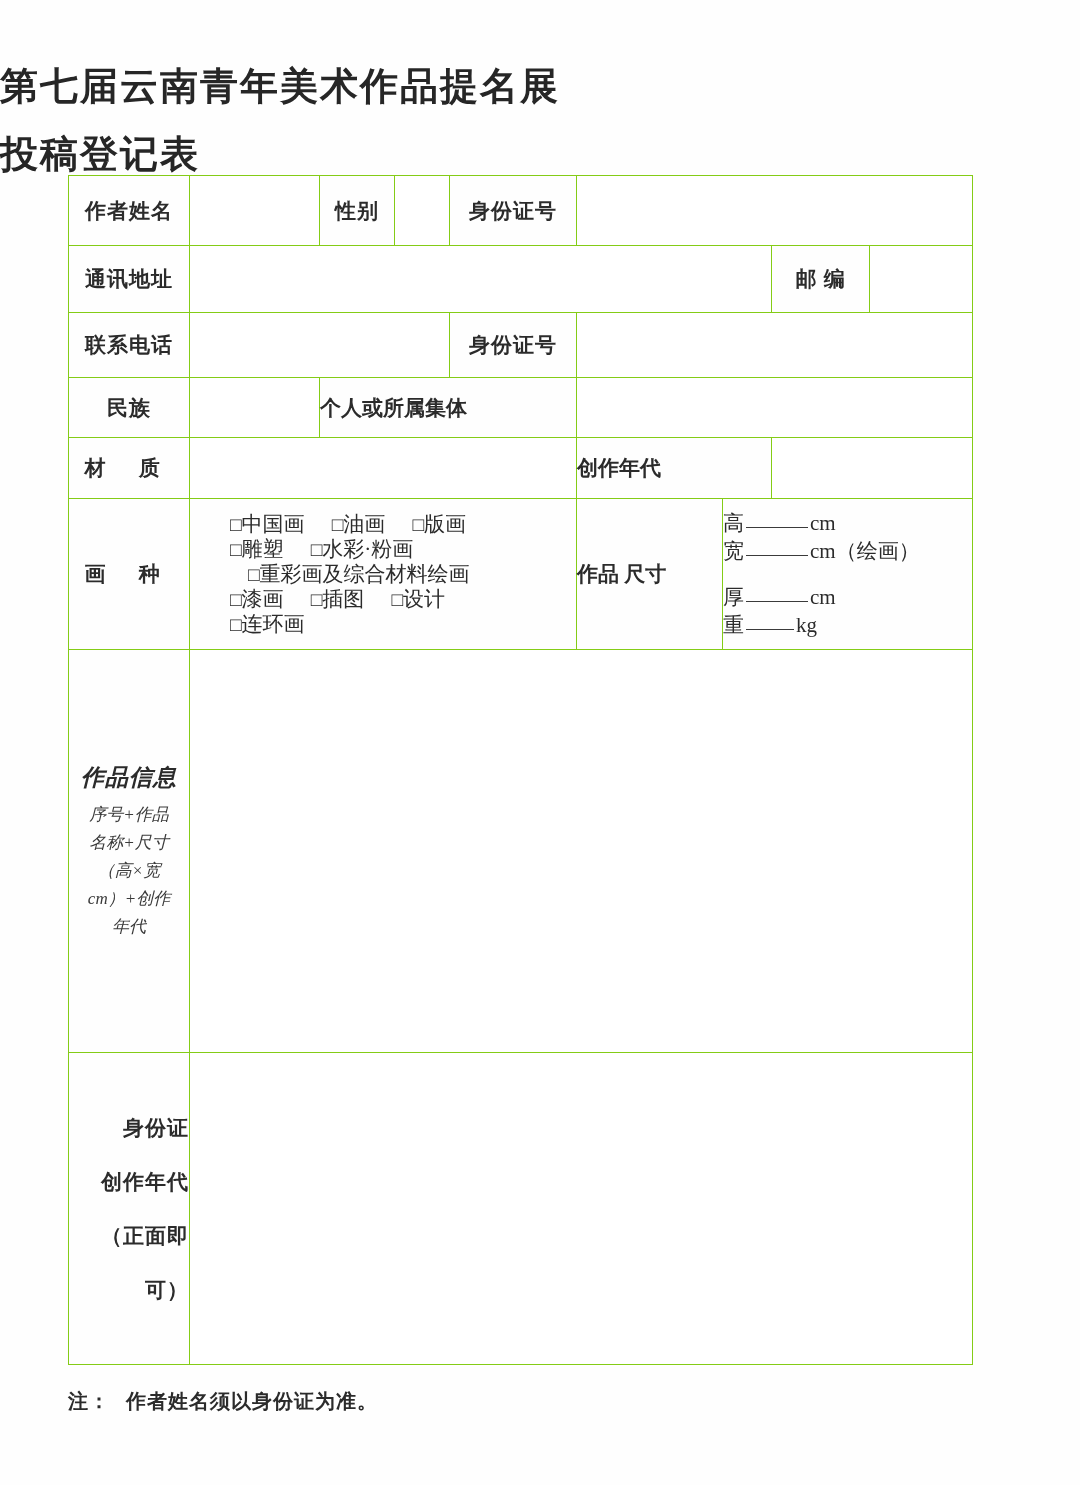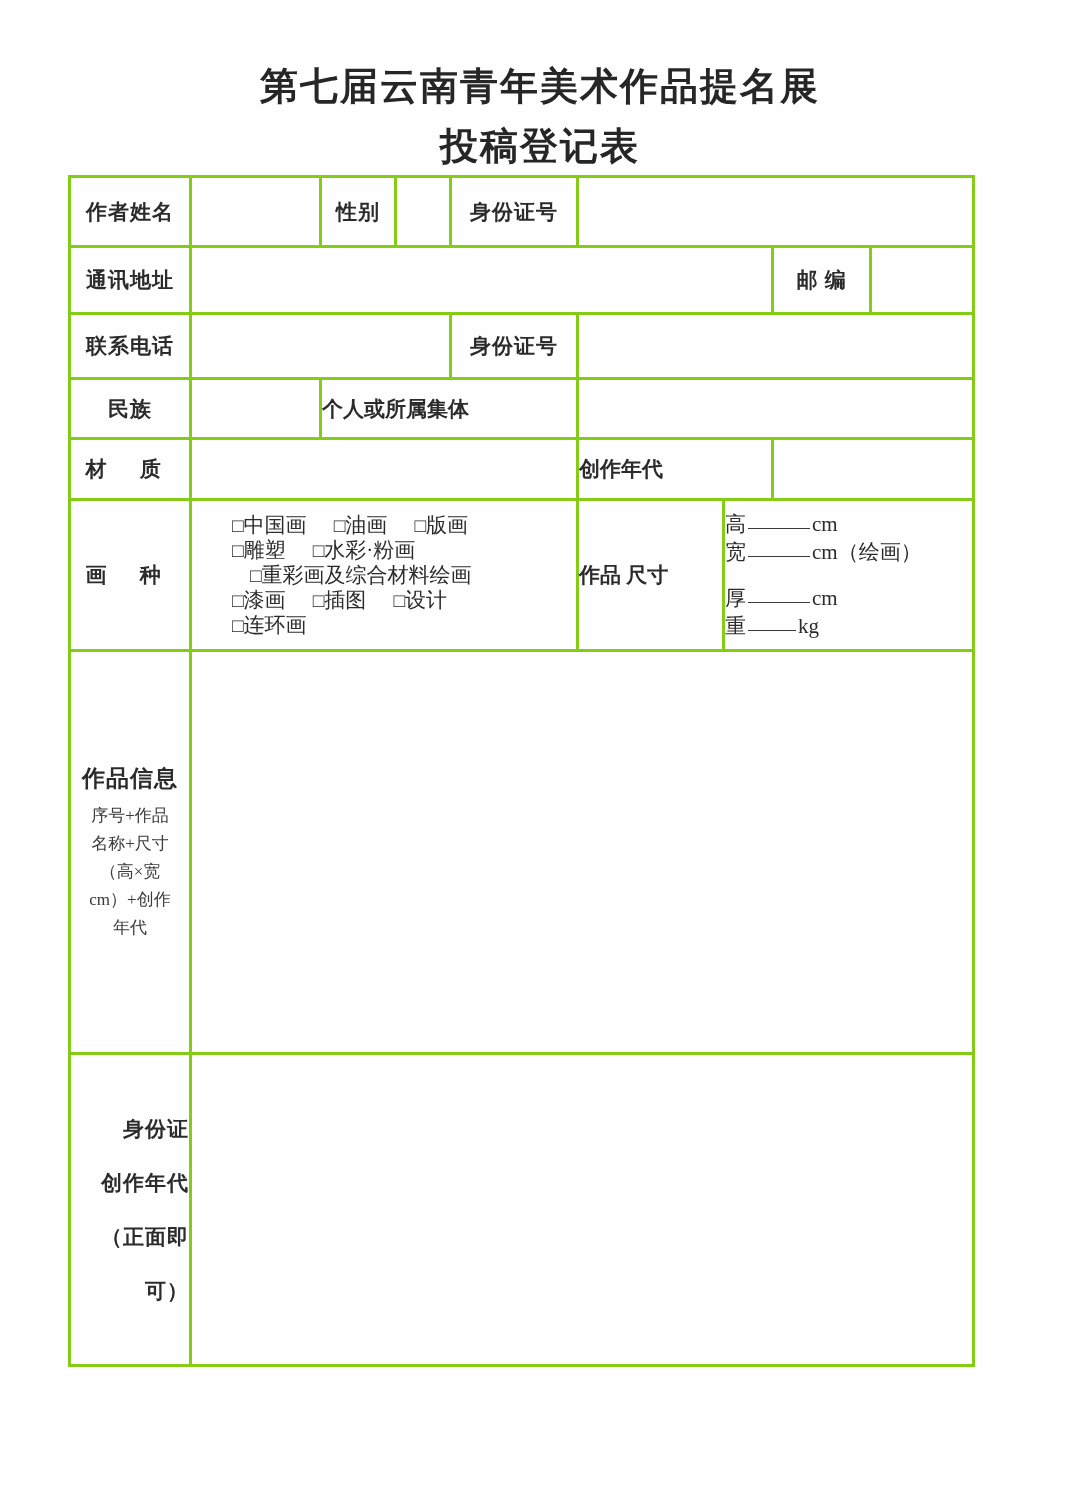--- a/index.html
+++ b/index.html
@@ -21,45 +21,45 @@
     inset: 0;
     background: #fefefe;
   }
 
   
   .title-block {
     position: absolute;
     left: 0;
     top: 58px;
     width: 1080px;
-    text-align: center;
+    text-align: left;
   }
   .title-line {
     font-family: "Liberation Serif", "DejaVu Serif", serif;
     font-weight: bold;
     font-size: 38px;
     line-height: 56px;
     letter-spacing: 2px;
     color: #262626;
   }
   .title-line.second {
-    margin-top: 4px;
+    margin-top: 12px;
   }
 
   
   .form-table {
     position: absolute;
     left: 68px;
     top: 175px;
     width: 904px;
     border-collapse: collapse;
     table-layout: fixed;
   }
   .form-table td {
-    border: 3px solid #84cc16;
+    border: 1px solid #84cc16;
     padding: 0;
     vertical-align: middle;
     font-size: 21px;
     color: #2b2b2b;
   }
   .lbl {
     text-align: center;
     font-weight: bold;
     font-size: 22px;
     letter-spacing: 1px;
@@ -75,21 +75,21 @@
     padding-left: 14px;
   }
   .blank-cell { background: #fff; }
 
   .r1 { height: 70px; }
   .r2 { height: 67px; }
   .r3 { height: 65px; }
   .r4 { height: 60px; }
   .r5 { height: 61px; }
   .r6 { height: 151px; }
-  .r7 { height: 403px; }
+  .r7 { height: 403px; font-style: italic; }
   .r8 { height: 312px; }
 
   
   .kinds {
     padding: 8px 6px 8px 10px;
     font-size: 19px;
     line-height: 25px;
     vertical-align: middle;
   }
   .kinds .k-row {
@@ -292,14 +292,17 @@
         <span>身份证</span>
         <span>创作年代</span>
         <span>（正面即</span>
         <span>可）</span>
       </td>
       <td class="blank-cell" colspan="8"></td>
     </tr>
   </tbody>
     </table>
 
+  <div class="note">
+    <span class="note-key">注：</span><span>作者姓名须以身份证为准。</span>
+  </div>
 
 </div>
 
 </body></html>

